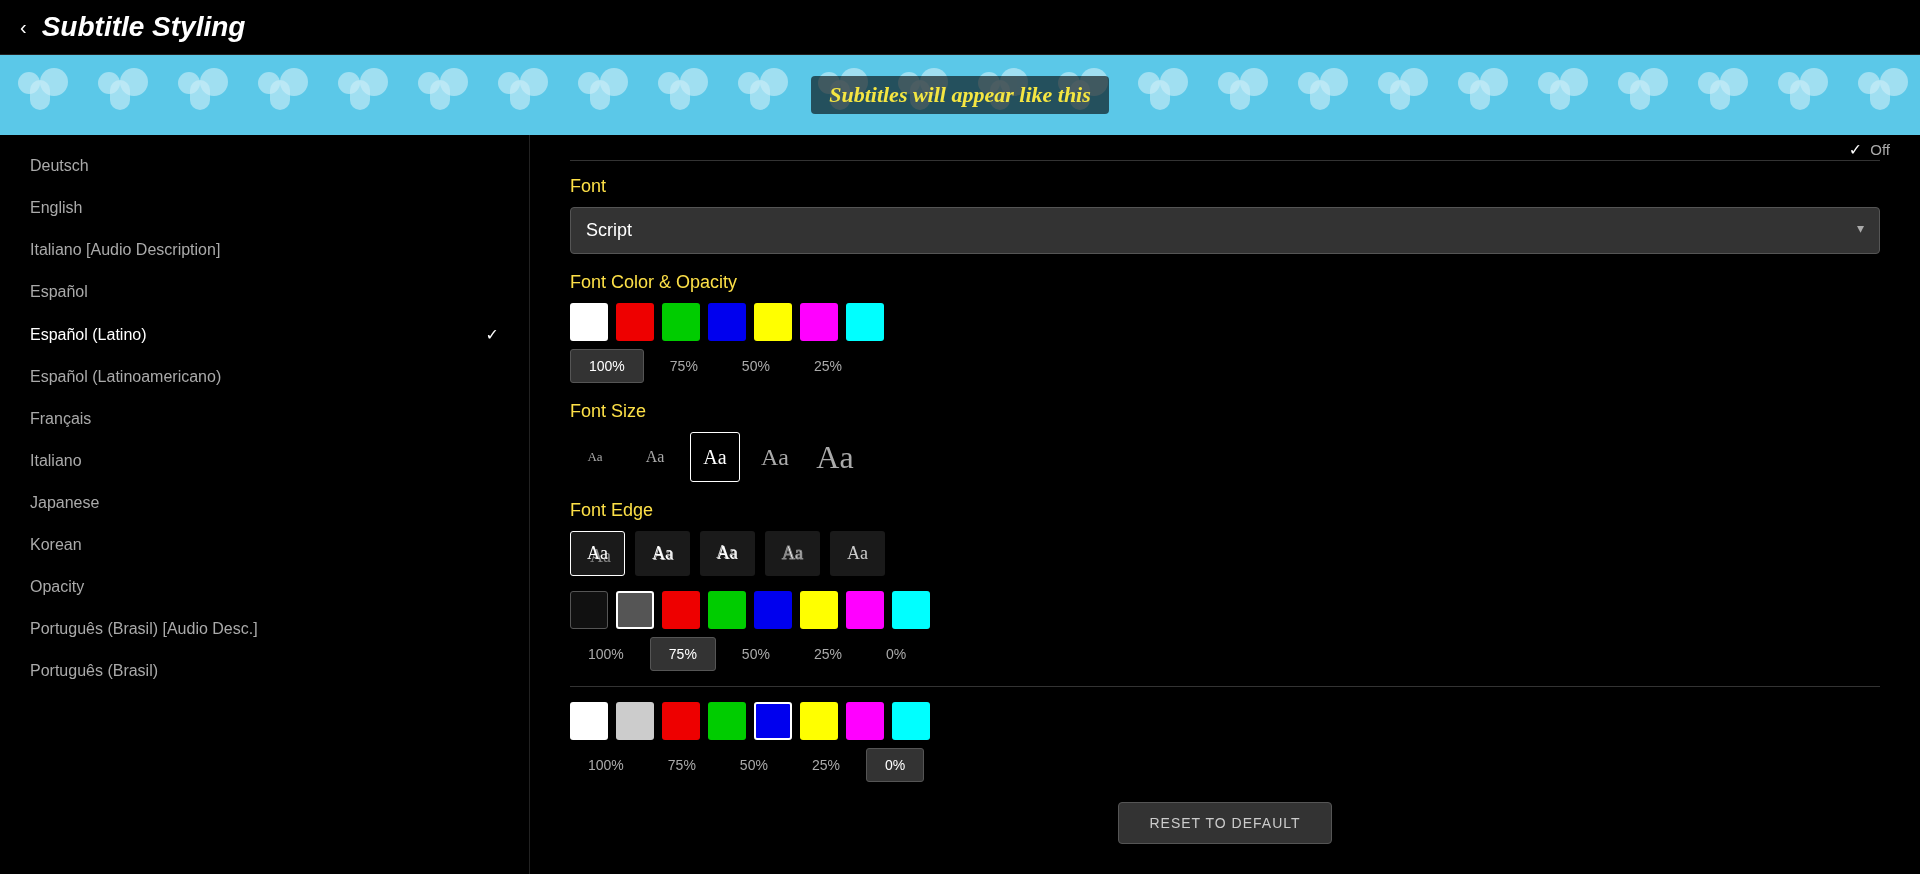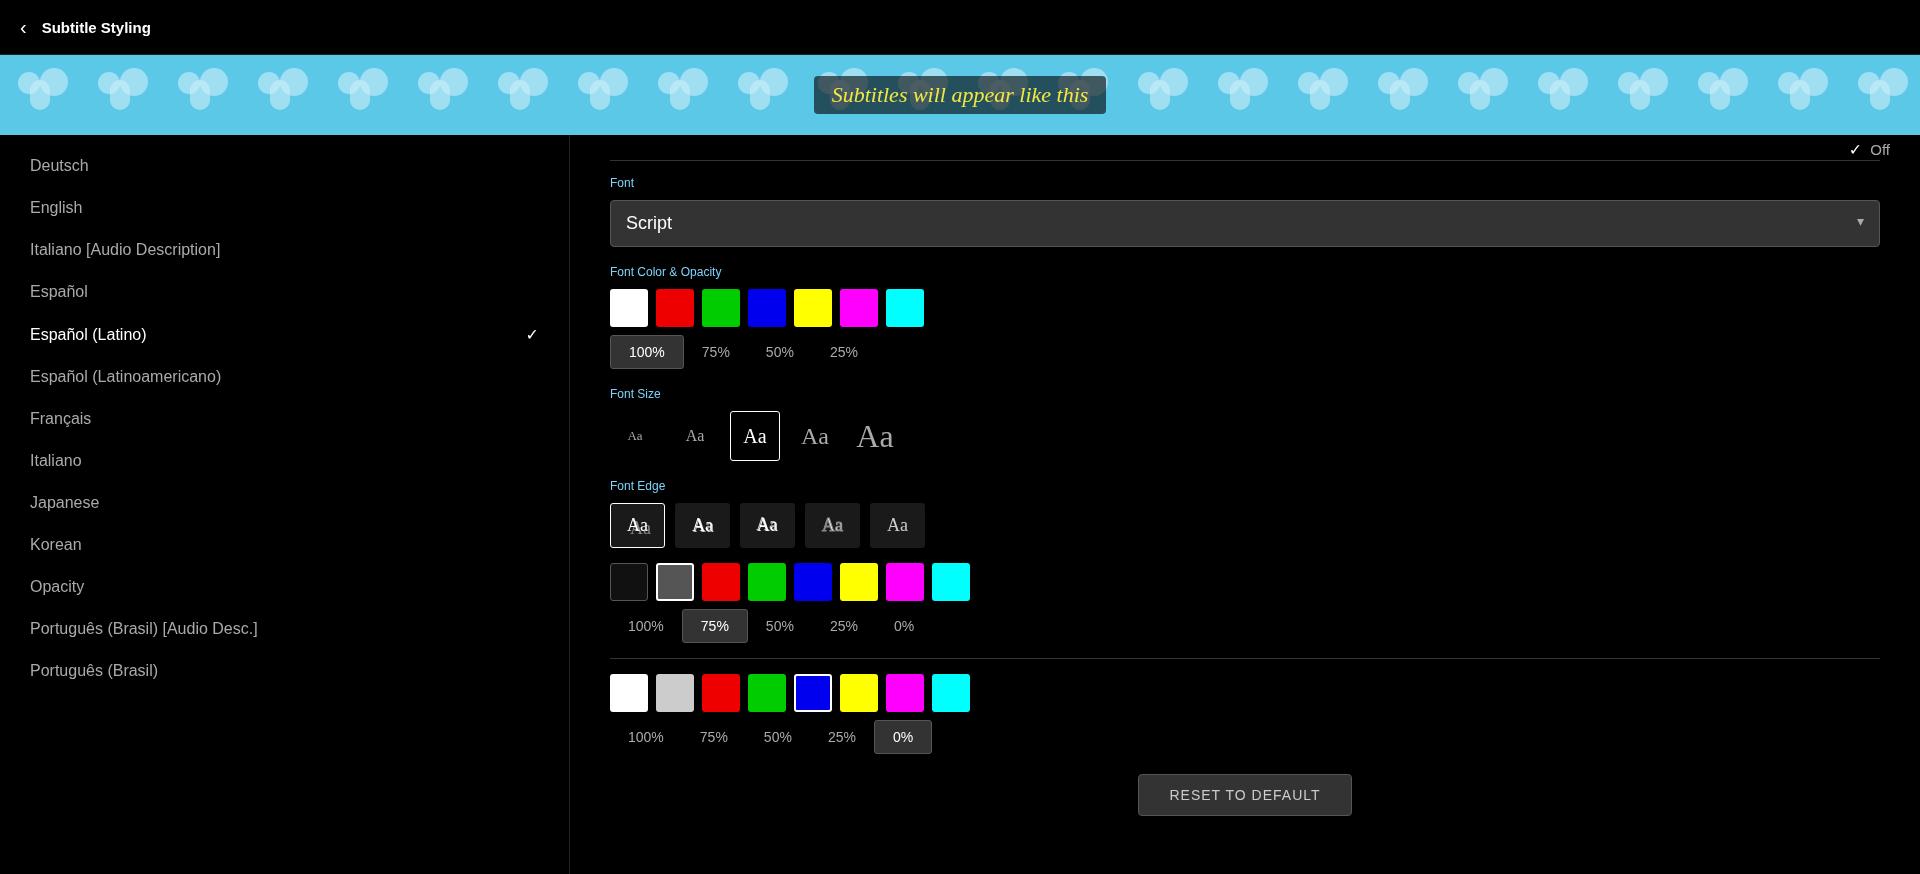--- a/index.html
+++ b/index.html
@@ -26,35 +26,37 @@
       color: #fff;
       font-size: 20px;
       cursor: pointer;
       margin-right: 15px;
       background: none;
       border: none;
       display: flex;
       align-items: center;
     }
     .header-title {
-      font-size: 15px;
+      font-size: 28px;
       font-weight: bold;
       color: #fff;
+      font-style: italic;
     }
 
     
     .preview-banner {
       width: 100%;
       height: 80px;
       background: #5bc8e8;
       position: relative;
       display: flex;
       align-items: center;
       justify-content: center;
       overflow: hidden;
+      font-weight: bold;
     }
     .clouds-bg {
       position: absolute;
       top: 0; left: 0; right: 0; bottom: 0;
       display: flex;
       align-items: center;
       gap: 60px;
       padding: 0 30px;
     }
     .cloud {
@@ -98,21 +100,21 @@
     }
 
     
     .main-layout {
       display: flex;
       height: calc(874px - 55px - 80px);
     }
 
     
     .sidebar {
-      width: 570px;
+      width: 530px;
       background: #000;
       border-right: 1px solid #222;
       padding: 10px 0;
       overflow-y: auto;
     }
     .sidebar-item {
       padding: 12px 30px;
       font-size: 16px;
       color: #aaa;
       cursor: pointer;
@@ -132,22 +134,22 @@
     
     .right-panel {
       flex: 1;
       background: #000;
       padding: 20px 40px;
       overflow-y: auto;
       position: relative;
     }
 
     .section-label {
-      font-size: 12px;
-      color: #7dd3fc;
+      font-size: 18px;
+      color: #fde047;
       margin-bottom: 10px;
       margin-top: 18px;
     }
 
     
     .font-dropdown {
       width: 100%;
       background: #333;
       border: 1px solid #555;
       border-radius: 4px;
@@ -190,21 +192,21 @@
     .color-swatch.yellow { background: #ff0; }
     .color-swatch.magenta { background: #f0f; }
     .color-swatch.cyan { background: #0ff; }
     .color-swatch.black { background: #111; border: 1px solid #555; }
     .color-swatch.dark-gray { background: #555; }
 
     
     .opacity-row {
       display: flex;
       align-items: center;
-      gap: 0;
+      gap: 8px;
       margin-bottom: 15px;
     }
     .opacity-btn {
       padding: 8px 18px;
       font-size: 14px;
       color: #aaa;
       background: transparent;
       border: none;
       cursor: pointer;
     }

